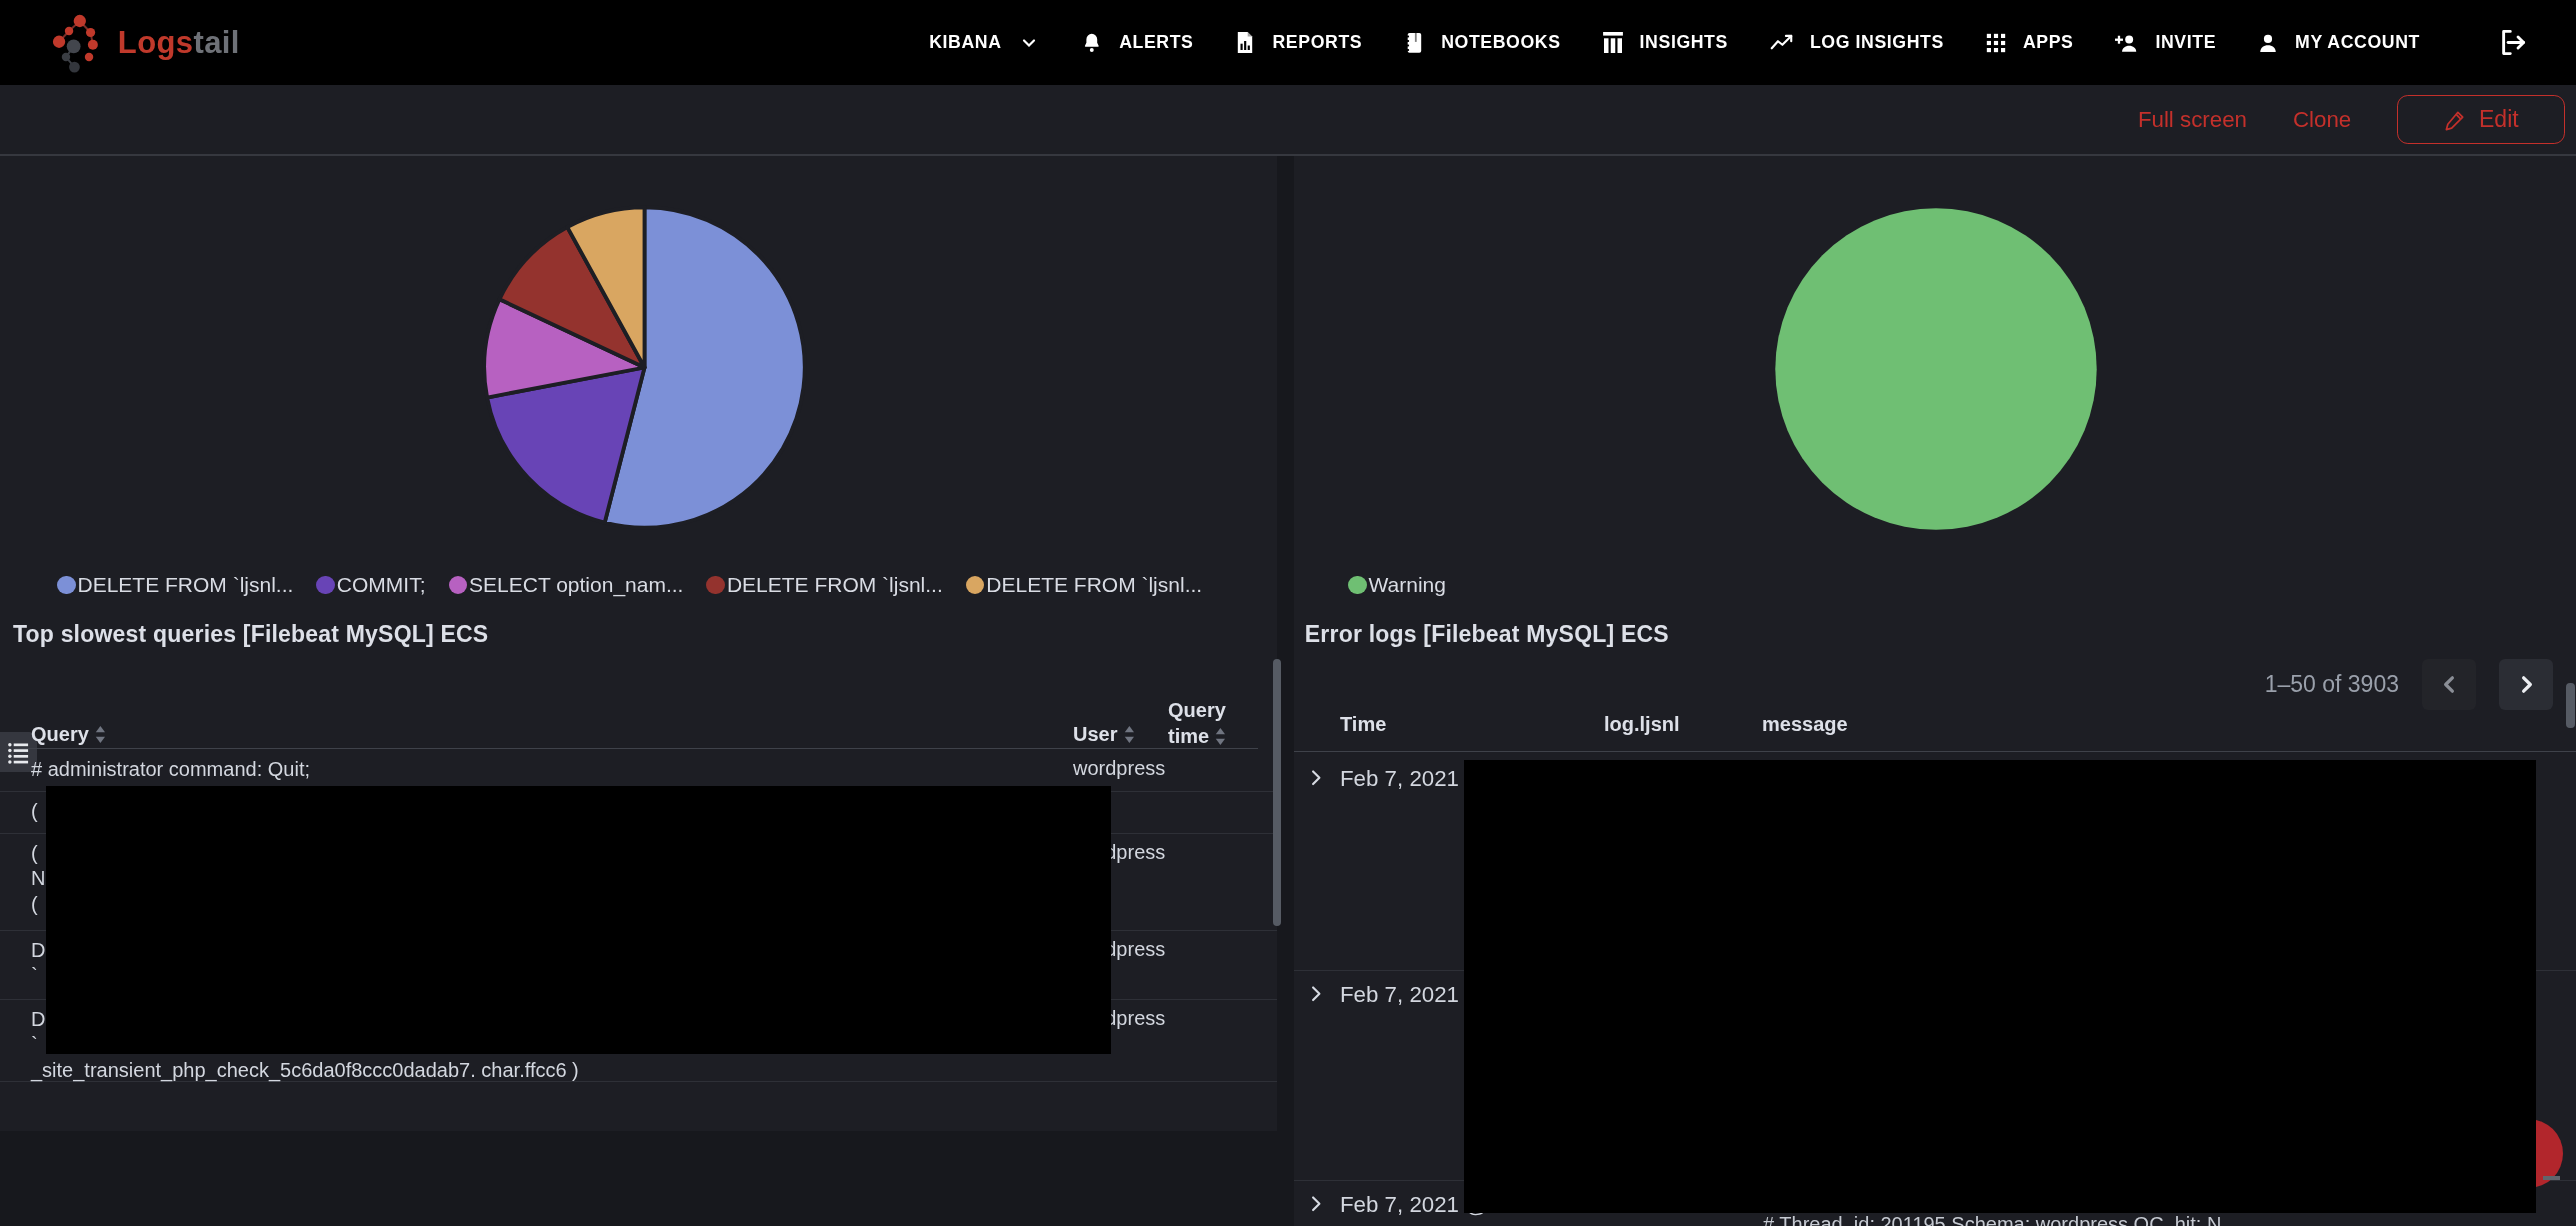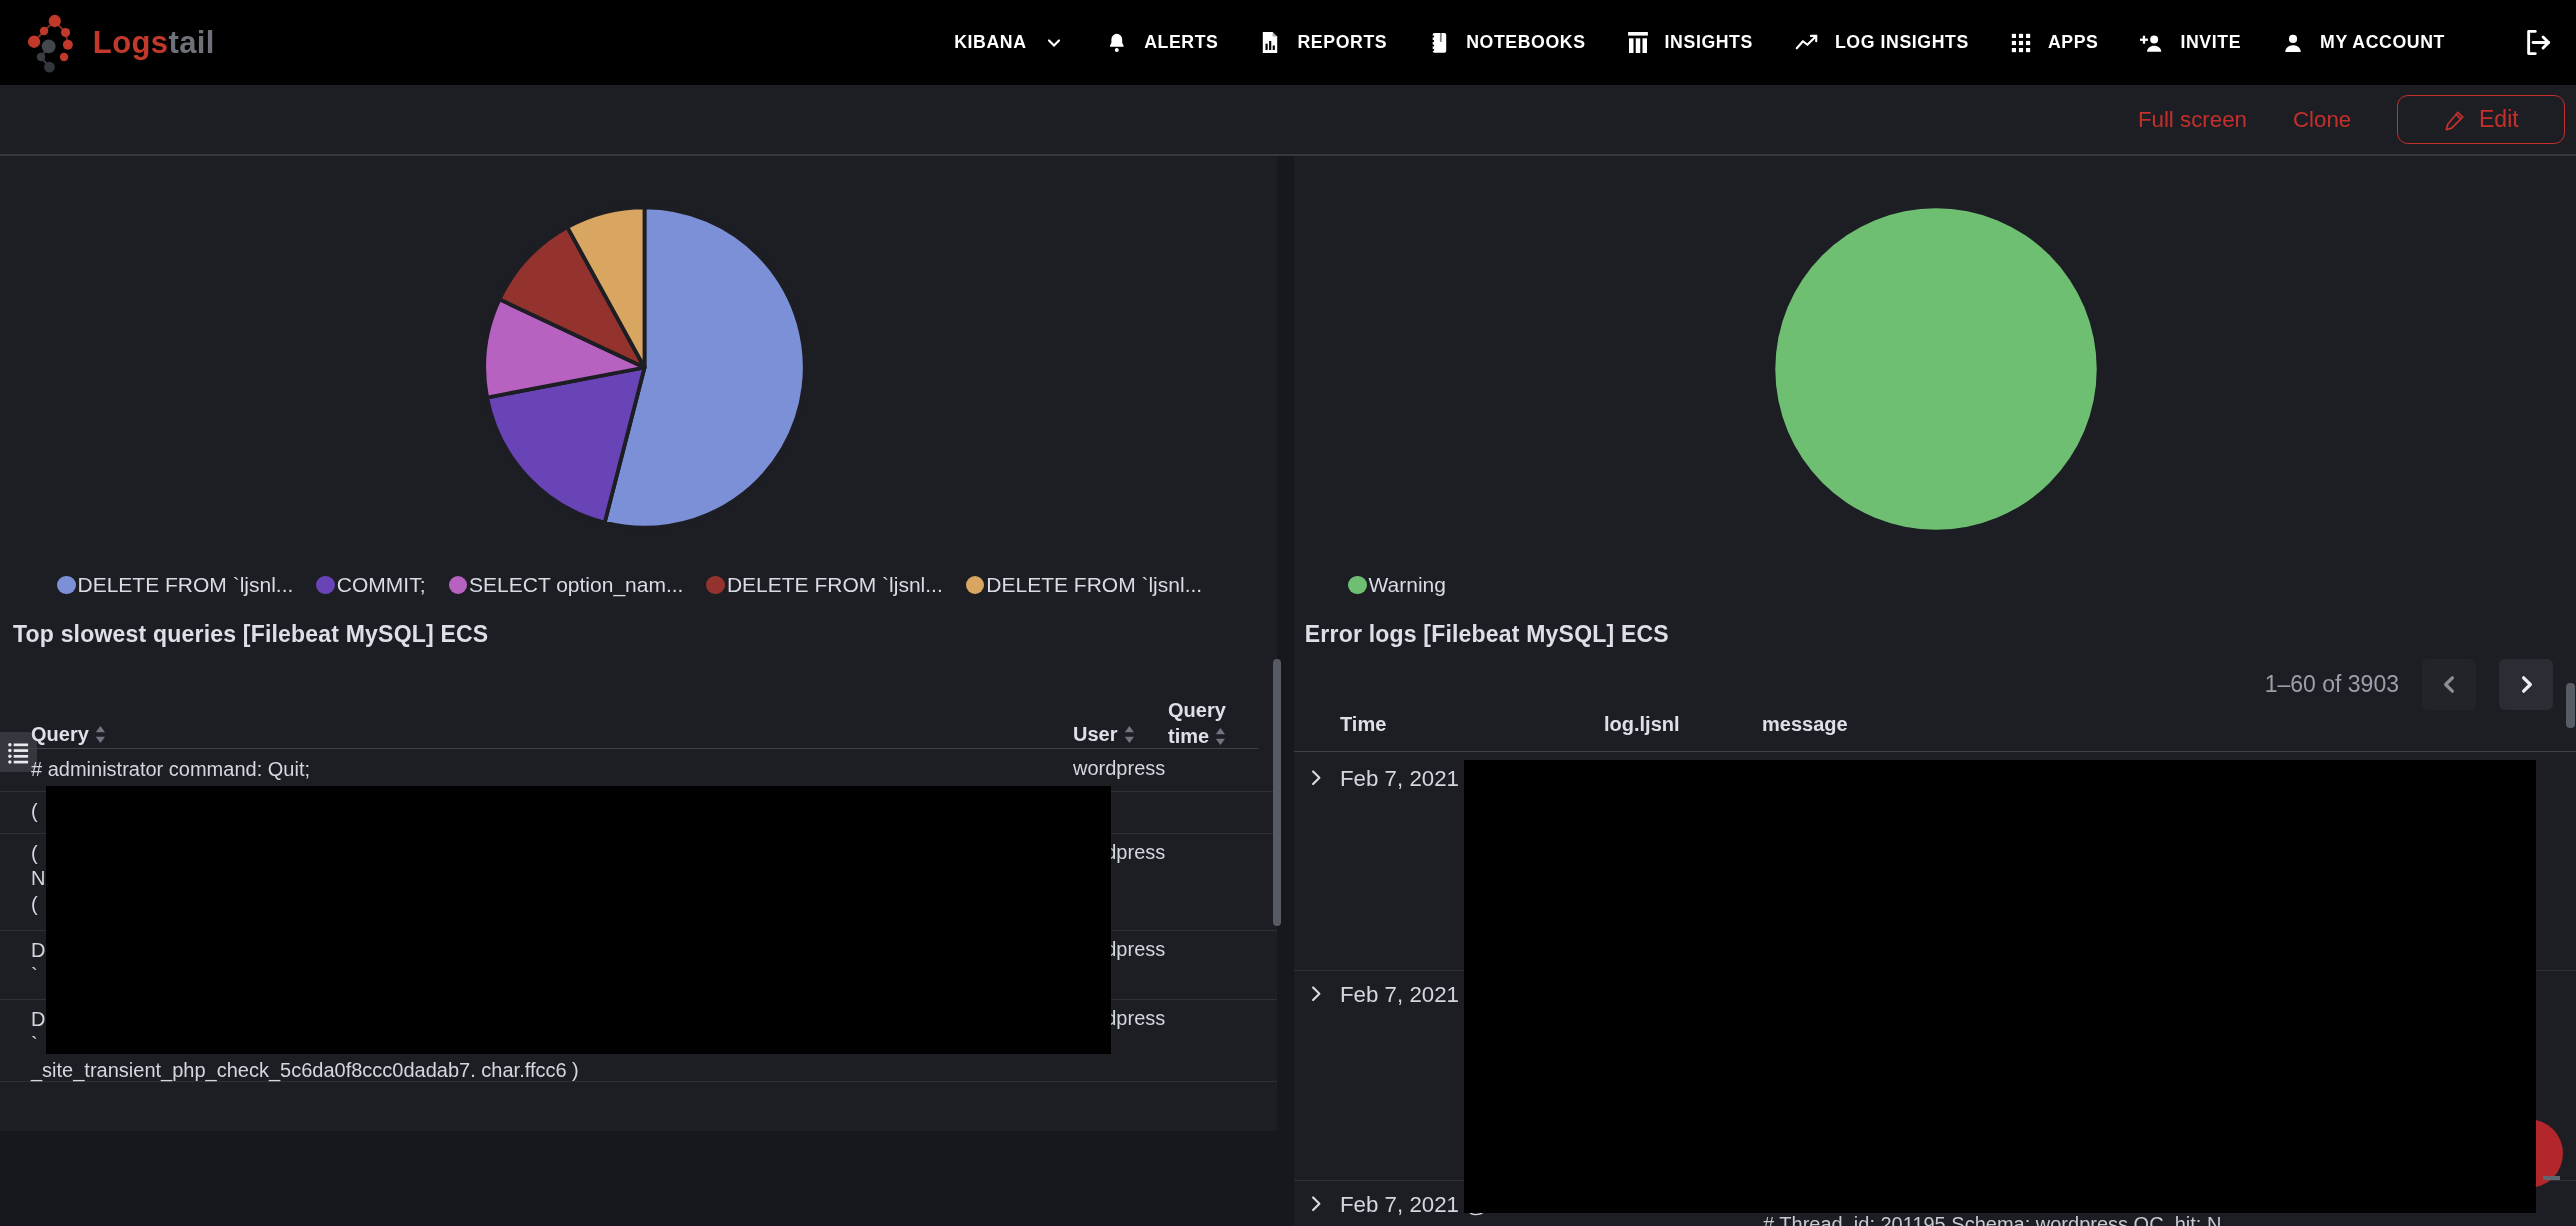--- a/index.html
+++ b/index.html
@@ -2,21 +2,21 @@
 <html style="font-size:12.3px"><head>
 <meta charset="utf-8">
 <style>
   * { margin:0; padding:0; box-sizing:border-box; }
   html,body { background:#101115; }
   body { font-family:"Liberation Sans", sans-serif; }
   .screen { position:relative; width:2576px; height:1226px; background:#17181d; overflow:hidden; }
 
   
   .topnav { position:absolute; left:0; top:0; width:2576px; height:85px; background:#000;
-            display:flex; align-items:center; padding:0 23px; }
+            display:flex; align-items:center; padding:0 48px; }
   .brand { display:flex; align-items:center; gap:10.8px; }
   .brand-mark { width:59px; height:63px; }
   .brand-text { font-size:31px; font-weight:bold; letter-spacing:0.4px; }
   .brand-red { color:#c0392b; }
   .brand-gray { color:#6e7177; }
   .nav-items { margin-left:auto; display:flex; align-items:center; gap:42px; }
   .nav-item { display:flex; align-items:center; gap:17px; color:#fff; font-size:17.7px; font-weight:600;
               letter-spacing:0.6px; cursor:pointer; white-space:nowrap; }
   .nav-item svg { display:block; }
   .nav-logout { margin-left:35px; cursor:pointer; display:flex; align-items:center; }
@@ -346,21 +346,21 @@
     <div class="legend" style="left:54px; top:409px;">
       <div class="legend-item">
         <span class="legend-dot" style="background-color: rgb(111, 191, 115);"></span>
         <span class="legend-label">Warning</span>
       </div>
     </div>
 
     <h3 class="panel-title" style="left:10.8px; top:465px;">Error logs [Filebeat MySQL] ECS</h3>
 
     <div class="rt-pagination">
-      <span class="rt-page-label">1–60 of 3903</span>
+      <span class="rt-page-label">1–50 of 3903</span>
       <button class="rt-pagebtn rt-prev">
         <svg width="23" height="23" viewBox="0 0 24 24" fill="none" stroke="#8a8e96" stroke-width="3.4" stroke-linecap="round" stroke-linejoin="round">
             <polyline points="15,5 8,12 15,19"></polyline>
           </svg>
       </button>
       <button class="rt-pagebtn rt-next">
         <svg width="23" height="23" viewBox="0 0 24 24" fill="none" stroke="#eceef2" stroke-width="3.4" stroke-linecap="round" stroke-linejoin="round">
             <polyline points="9,5 16,12 9,19"></polyline>
           </svg>
       </button>

